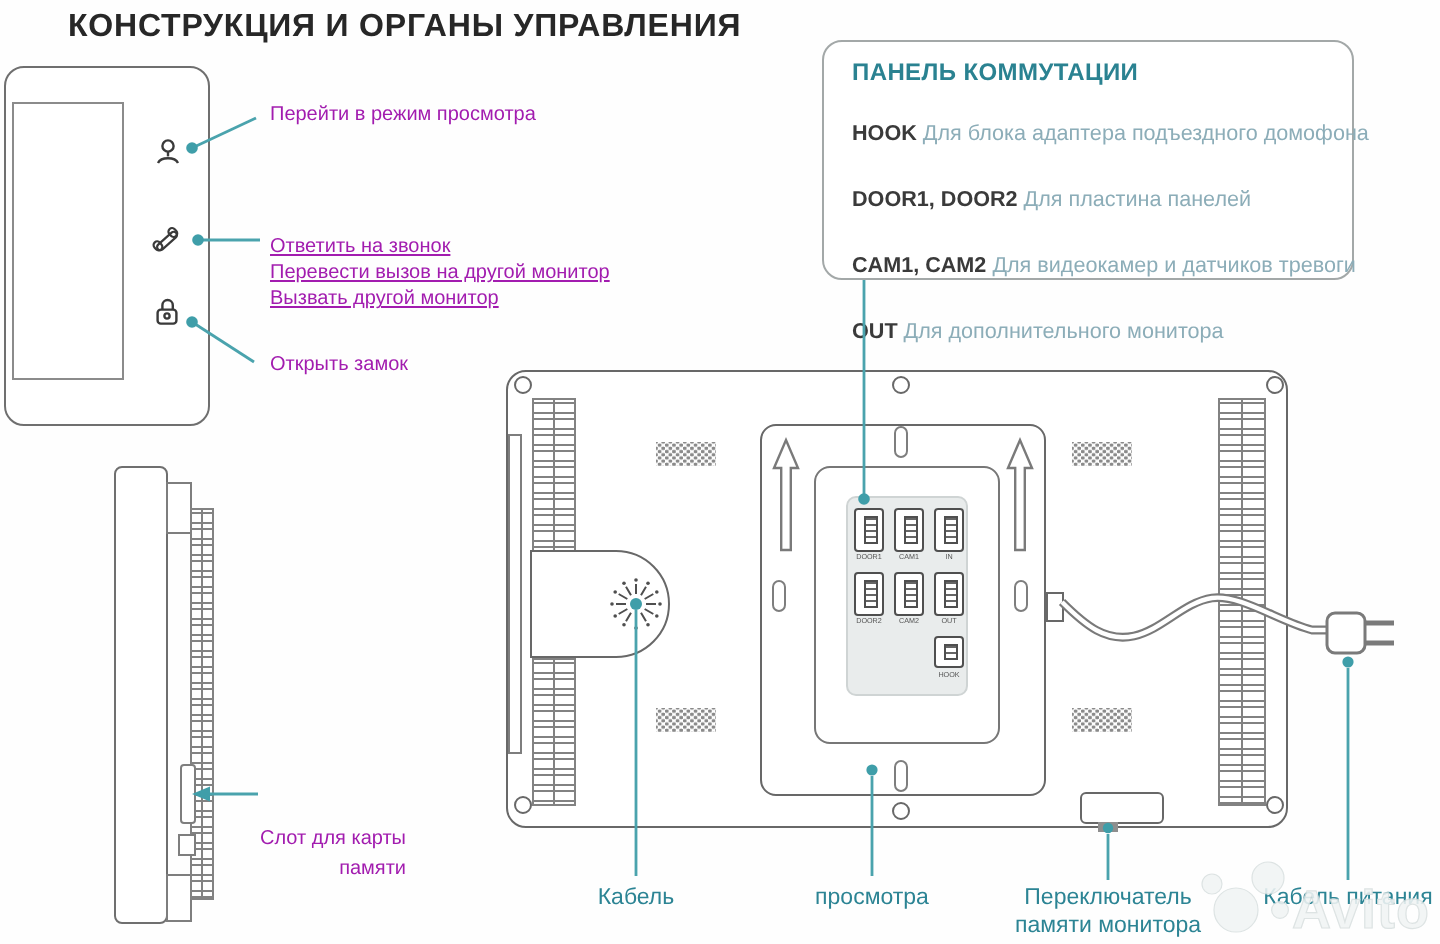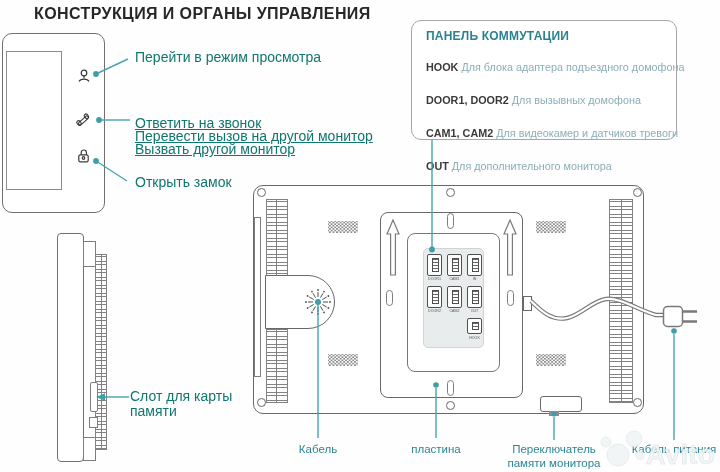--- a/index.html
+++ b/index.html
@@ -1,21 +1,21 @@
 <!DOCTYPE html>
 <html><head>
 <meta charset="utf-8">
 <style>
   html,body{margin:0;padding:0;background:#fff;}
   #stage{position:relative;width:720px;height:472px;background:#fefefe;overflow:hidden;
          font-family:"Liberation Sans",sans-serif;}
   .abs{position:absolute;}
   
   #page-title{left:34px;top:5px;font-size:16px;font-weight:700;color:#272727;letter-spacing:.4px;}
-  .teal-label{color:#0f766e;font-size:14px;line-height:13.2px;white-space:nowrap;}
+  .teal-label{color:#a21caf;font-size:10px;line-height:13.2px;white-space:nowrap;}
   .bottom-label{color:#2c8494;font-size:11.5px;line-height:14px;text-align:center;white-space:nowrap;}
   
   #panel{left:411px;top:20px;width:266px;height:120px;border:1px solid #a3a8a8;border-radius:10px;
          background:#fff;box-sizing:border-box;padding:8px 6px 0 14px;}
   #panel h2{margin:0 0 4px 0;font-size:12px;font-weight:700;color:#2a8291;letter-spacing:.2px;}
   .p-item{font-size:10.8px;line-height:17px;white-space:nowrap;margin-top:16px;}
   .p-item b{color:#3a3a3a;margin-right:3px;}
   .p-item span{color:#8cadb8;}
   
   .outl{border:1.5px solid #6f6f6f;background:#fff;box-sizing:border-box;}
@@ -78,32 +78,32 @@
     <div>Вызвать другой монитор</div>
   </div>
   <div class="abs teal-label" style="left:135px;top:176px;">Открыть замок</div>
 
   <div class="abs outl" style="left:57px;top:233px;width:27px;height:229px;border-radius:4px;"></div>
   <div class="abs thin" style="left:83px;top:241px;width:13px;height:26px;"></div>
   <div class="abs thin" style="left:83px;top:437px;width:13px;height:24px;"></div>
   <div class="abs vents" style="left:95px;top:254px;width:12px;height:196px;"></div>
   <div class="abs thin" style="left:90px;top:382px;width:8px;height:30px;border-radius:2px;z-index:5;"></div>
   <div class="abs thin" style="left:89px;top:417px;width:9px;height:11px;z-index:5;"></div>
-  <div class="abs teal-label" style="left:130px;top:389px;line-height:15px;">
+  <div class="abs teal-label" style="left:130px;top:412px;line-height:15px;text-align:right;">
     <div>Слот для карты</div>
     <div>памяти</div>
   </div>
 
   <div class="abs" id="panel">
     <h2>ПАНЕЛЬ КОММУТАЦИИ</h2>
     <div class="p-item">
       <b>HOOK</b><span>Для блока адаптера подъездного домофона</span>
     </div>
     <div class="p-item">
-      <b>DOOR1, DOOR2</b><span>Для вызывных домофона</span>
+      <b>DOOR1, DOOR2</b><span>Для пластина панелей</span>
     </div>
     <div class="p-item">
       <b>CAM1, CAM2</b><span>Для видеокамер и датчиков тревоги</span>
     </div>
     <div class="p-item">
       <b>OUT</b><span>Для дополнительного монитора</span>
     </div>
   </div>
 
   <div class="abs" style="left:253px;top:185px;width:391px;height:229px;border:1.6px solid #686868;border-radius:10px;background:#fff;box-sizing:border-box;z-index:8;"></div>
@@ -199,21 +199,21 @@
       <div class="pins"></div>
     </div>
   <div class="conn-label abs" style="left:462px;top:336px;z-index:14;">HOOK</div>
 
   <div class="abs" style="left:523px;top:296px;width:9px;height:15px;border:1.4px solid #686868;background:#fff;box-sizing:border-box;z-index:12;"></div>
   <div class="abs" style="left:540px;top:396px;width:42px;height:16px;border:1.4px solid #686868;border-radius:3px;background:#fff;box-sizing:border-box;z-index:12;"></div>
   <div class="abs" style="left:549px;top:411px;width:10px;height:5px;background:#8e8e8e;z-index:13;"></div>
 
   <div class="abs bottom-label" style="left:258px;top:442px;width:120px;z-index:40;">Кабель</div>
   <div class="abs bottom-label" style="left:376px;top:442px;width:120px;z-index:40;">
-    <div>пластина</div>
+    <div>просмотра</div>
   </div>
   <div class="abs bottom-label" style="left:482px;top:442px;width:144px;z-index:40;">
     <div>Переключатель</div>
     <div>памяти монитора</div>
   </div>
   <div class="abs bottom-label" style="left:607px;top:442px;width:134px;z-index:40;">Кабель питания</div>
 
   <svg class="abs" width="720" height="472" viewBox="0 0 720 472" style="left:0;top:0;z-index:50;pointer-events:none;">
     <g stroke="#4aa3ad" stroke-width="1.4" fill="none">
       <path d="M96,74 L128,59"></path>

